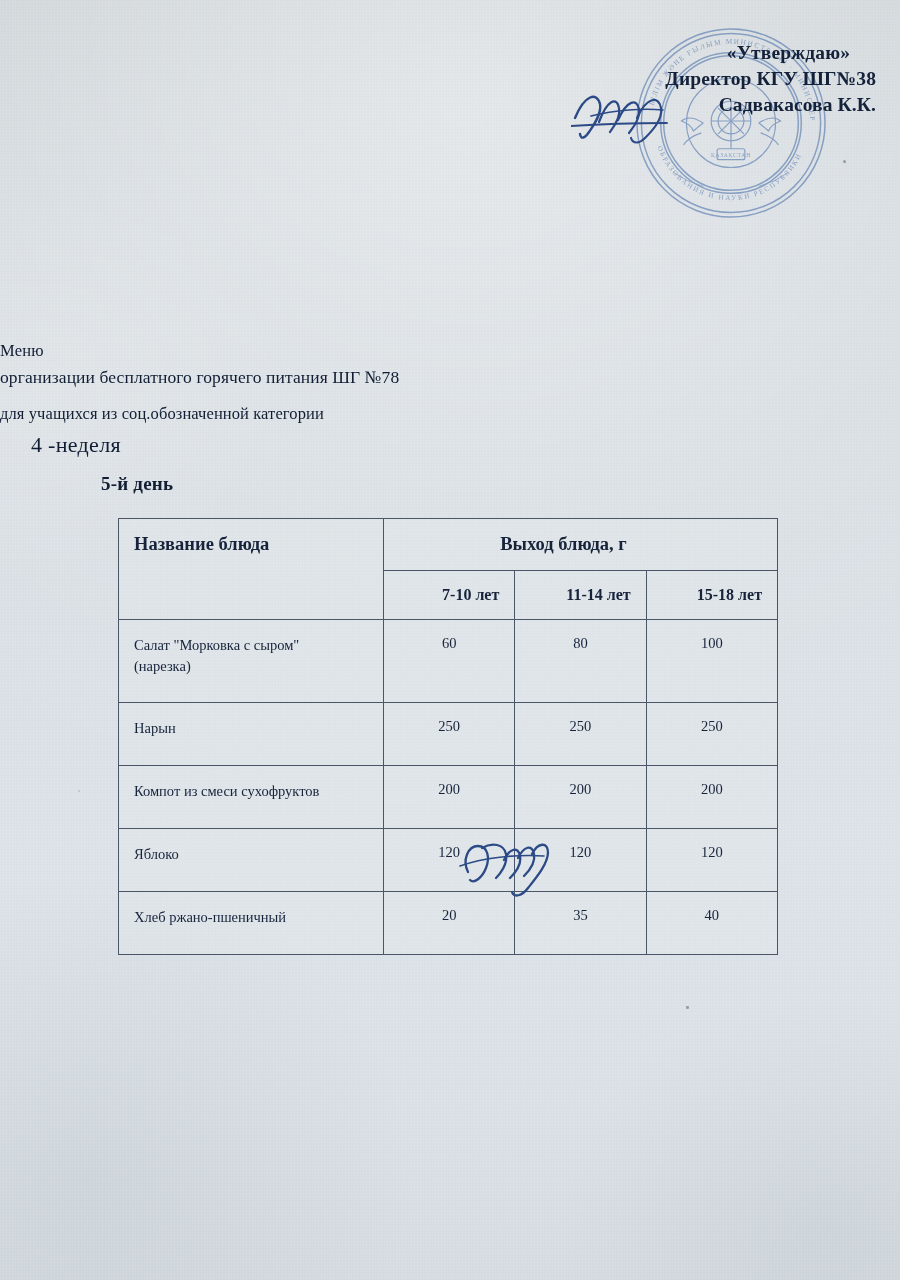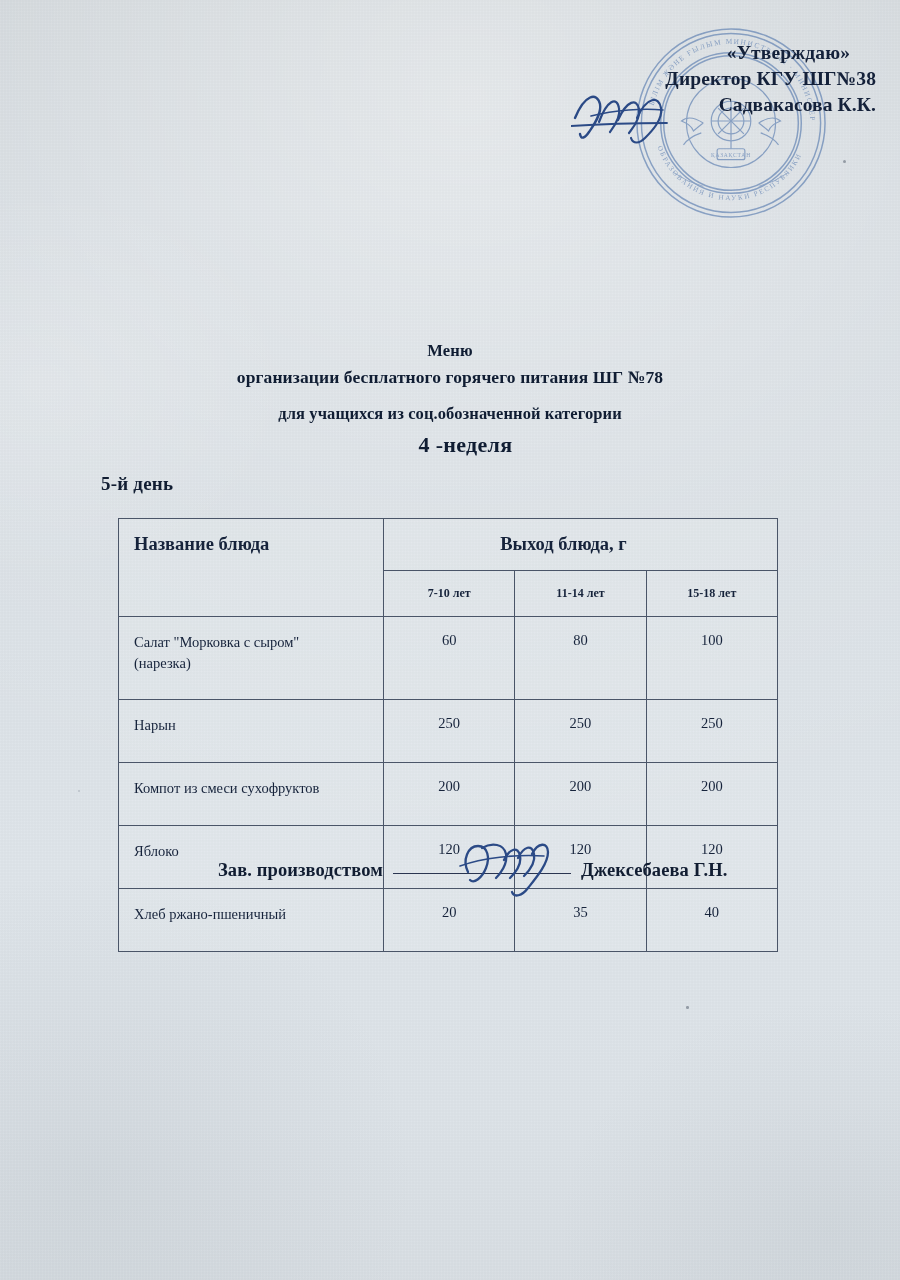--- a/index.html
+++ b/index.html
@@ -94,23 +94,23 @@
   }
   .dir-sign svg { display:block; width:100%; height:100%; }
 
   
   .title-block {
     position: absolute;
     left: 0;
     top: 341px;
     width: 900px;
     z-index: 4;
-    text-align: center;
+    text-align: left;
     color: #101d33;
-    font-weight: bold;
+    font-weight: normal;
   }
   .title-block .t-menu  { font-size: 16.5px; letter-spacing: .2px; }
   .title-block .t-org   { font-size: 17.5px; margin-top: 6px; letter-spacing: .1px; }
   .title-block .t-cat   { font-size: 16.5px; margin-top: 16px; letter-spacing: .1px; }
   .title-block .t-week  { font-size: 22px; margin-top: 8px; letter-spacing: .3px; padding-left: 31px; }
 
   
   .day-label {
     position: absolute;
     left: 101px;
@@ -159,23 +159,23 @@
   th.h-span {
     font-size: 18.5px;
     font-weight: bold;
     text-align: center;
     padding: 7px 0 0 0;
     height: 30px;
     box-sizing: border-box;
     text-indent: -34px;
   }
   th.h-age {
-    font-size: 12px;
-    font-weight: bold;
-    text-align: center;
+    font-size: 16px;
+    font-weight: bold;
+    text-align: right;
     padding: 3px 0 5px 0;
     height: 26px;
     box-sizing: border-box;
   }
   td.dish {
     font-size: 14.5px;
     font-weight: normal;
     text-align: left;
     padding: 5px 6px 5px 8px;
     line-height: 1.42;
@@ -352,25 +352,20 @@
         <tr class="r-norm">
           <td class="c-name dish">Хлеб ржано-пшеничный</td>
           <td class="c-a num">20</td>
           <td class="c-b num">35</td>
           <td class="c-c num">40</td>
         </tr>
       </tbody>
     </table>
   </div>
 
-  <div class="footer-row">
-    <span class="f-role">Зав. производством</span>
-    <span class="f-rule"></span>
-    <span class="f-name">Джексебаева Г.Н.</span>
-  </div>
 
   <div class="prod-sign">
     <svg viewBox="0 0 120 62" xmlns="http://www.w3.org/2000/svg">
       <g fill="none" stroke="#2b4a86" stroke-linecap="round" stroke-linejoin="round" stroke-width="2.3">
         <path d="M16,34 C10,22 16,8 26,8 C36,8 38,20 34,30 C30,40 22,46 18,42"></path>
         <path d="M30,10 C40,4 52,6 54,16 C56,26 48,36 44,40"></path>
         <path d="M52,22 C58,10 66,8 68,18 C70,28 62,36 58,40"></path>
         <path d="M66,20 C72,8 80,6 82,16 C84,26 76,34 72,38"></path>
         <path d="M80,16 C86,4 96,4 96,14 C96,26 84,40 76,50 C70,58 62,60 60,54"></path>
         <path d="M8,28 C30,20 64,16 92,18" stroke-width="1.6"></path>

